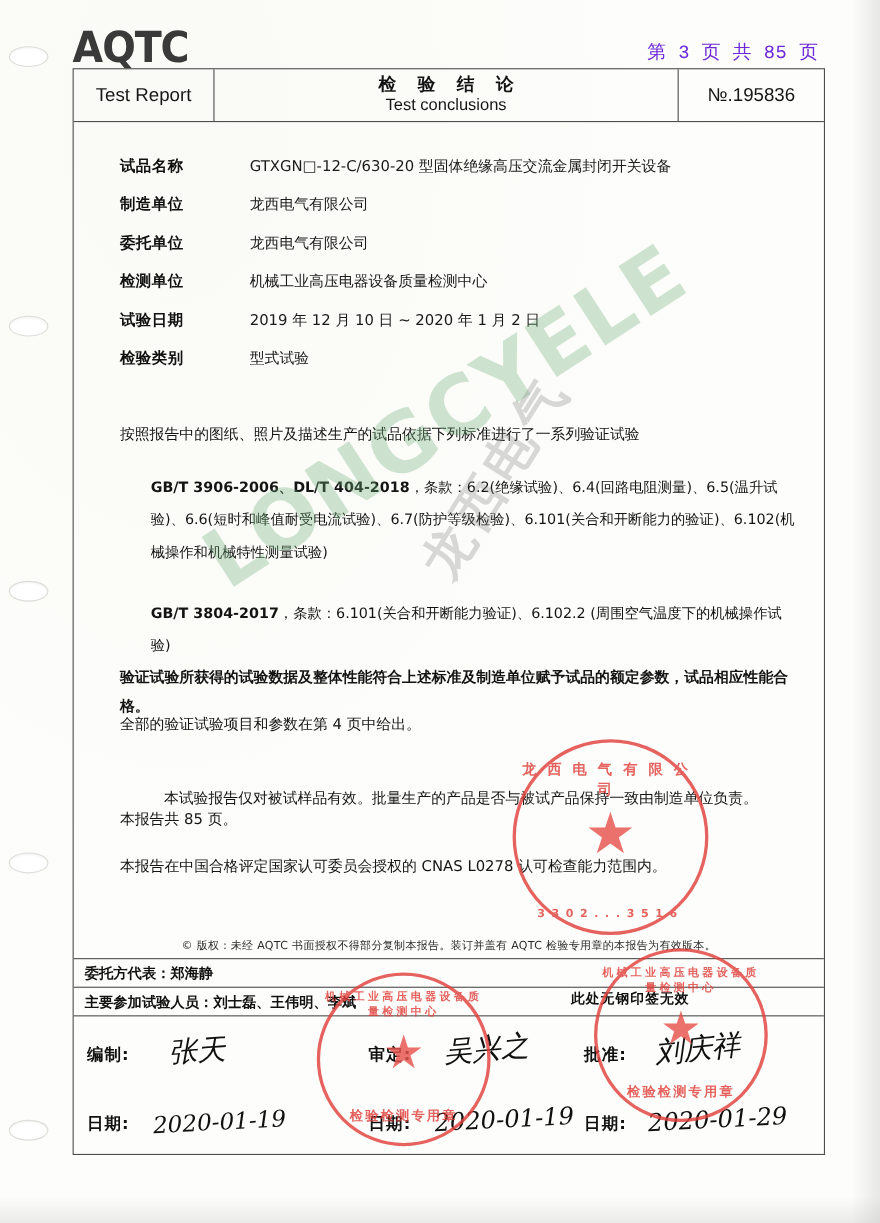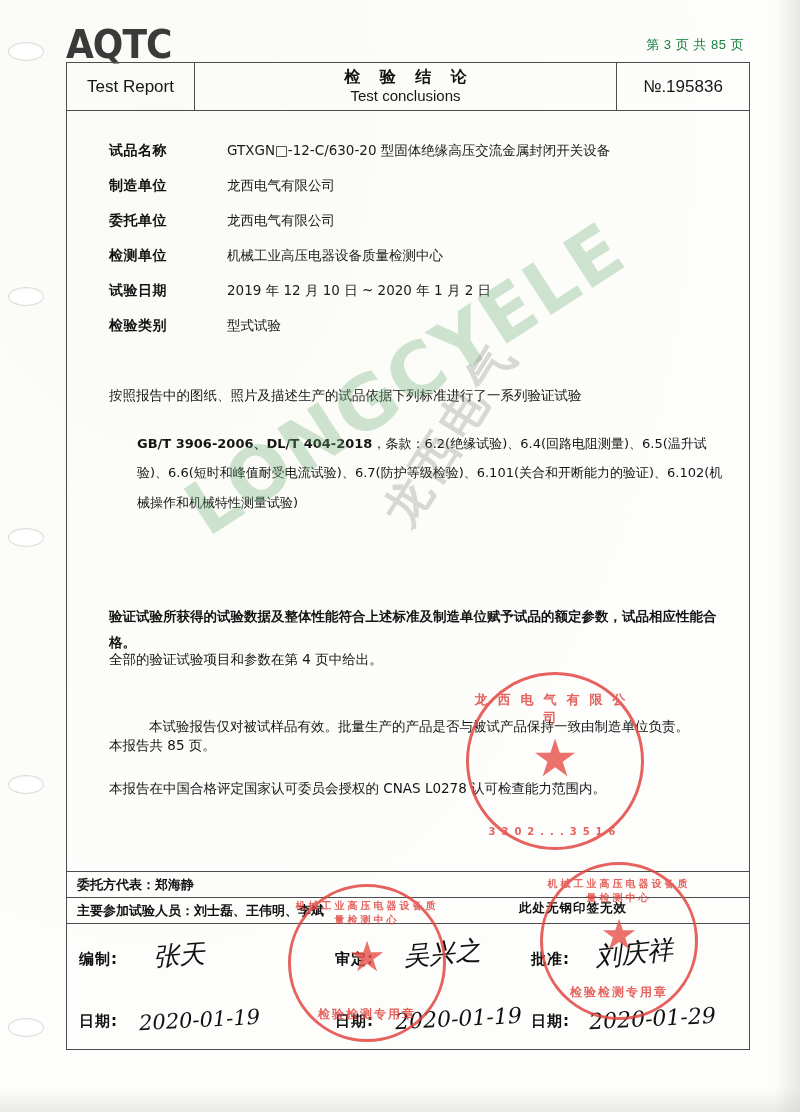--- a/index.html
+++ b/index.html
@@ -64,23 +64,23 @@
     color: #3a3a3a;
     transform: scaleY(1.08);
     transform-origin: left top;
   }
 
   
   .page-counter {
     position: absolute;
     right: 56px;
     top: 36px;
-    font-size: 13px;
-    color: #15803d;
-    font-family: Liberation Sans, sans-serif;
+    font-size: 17px;
+    color: #6d28d9;
+    font-family: Liberation Mono, monospace;
     letter-spacing: 0.5px;
   }
 
   
   .frame {
     position: absolute;
     left: 66px;
     top: 62px;
     width: 684px;
     height: 988px;
@@ -377,27 +377,31 @@
           <div class="field-value">型式试验</div>
         </div>
       </div>
 
       <div class="para" style="top:271px;">按照报告中的图纸、照片及描述生产的试品依据下列标准进行了一系列验证试验</div>
 
       <div class="std-block" style="top:318px;">
         <span class="std-name">GB/T 3906-2006、DL/T 404-2018</span><span>，条款：6.2(绝缘试验)、6.4(回路电阻测量)、6.5(温升试验)、6.6(短时和峰值耐受电流试验)、6.7(防护等级检验)、6.101(关合和开断能力的验证)、6.102(机械操作和机械特性测量试验)</span>
       </div>
 
+      <div class="std-block" style="top:433px;">
+        <span class="std-name">GB/T 3804-2017</span><span>，条款：6.101(关合和开断能力验证)、6.102.2 (周围空气温度下的机械操作试验)</span>
+      </div>
 
       <div class="para bold" style="top:492px;">验证试验所获得的试验数据及整体性能符合上述标准及制造单位赋予试品的额定参数，试品相应性能合格。</div>
       <div class="para" style="top:535px;">全部的验证试验项目和参数在第 4 页中给出。</div>
       <div class="para" style="top:602px;margin-left:40px;">本试验报告仅对被试样品有效。批量生产的产品是否与被试产品保持一致由制造单位负责。</div>
       <div class="para" style="top:621px;">本报告共 85 页。</div>
       <div class="para" style="top:664px;">本报告在中国合格评定国家认可委员会授权的 CNAS L0278 认可检查能力范围内。</div>
 
+      <div class="copyright">© 版权：未经 AQTC 书面授权不得部分复制本报告。装订并盖有 AQTC 检验专用章的本报告为有效版本。</div>
     </div>
 
     <div class="footer">
       <div class="f-row1">
         <div class="cell-left">
           <span>委托方代表：</span><span>郑海静</span>
         </div>
       </div>
       <div class="f-row2">
         <div class="cell-left">

